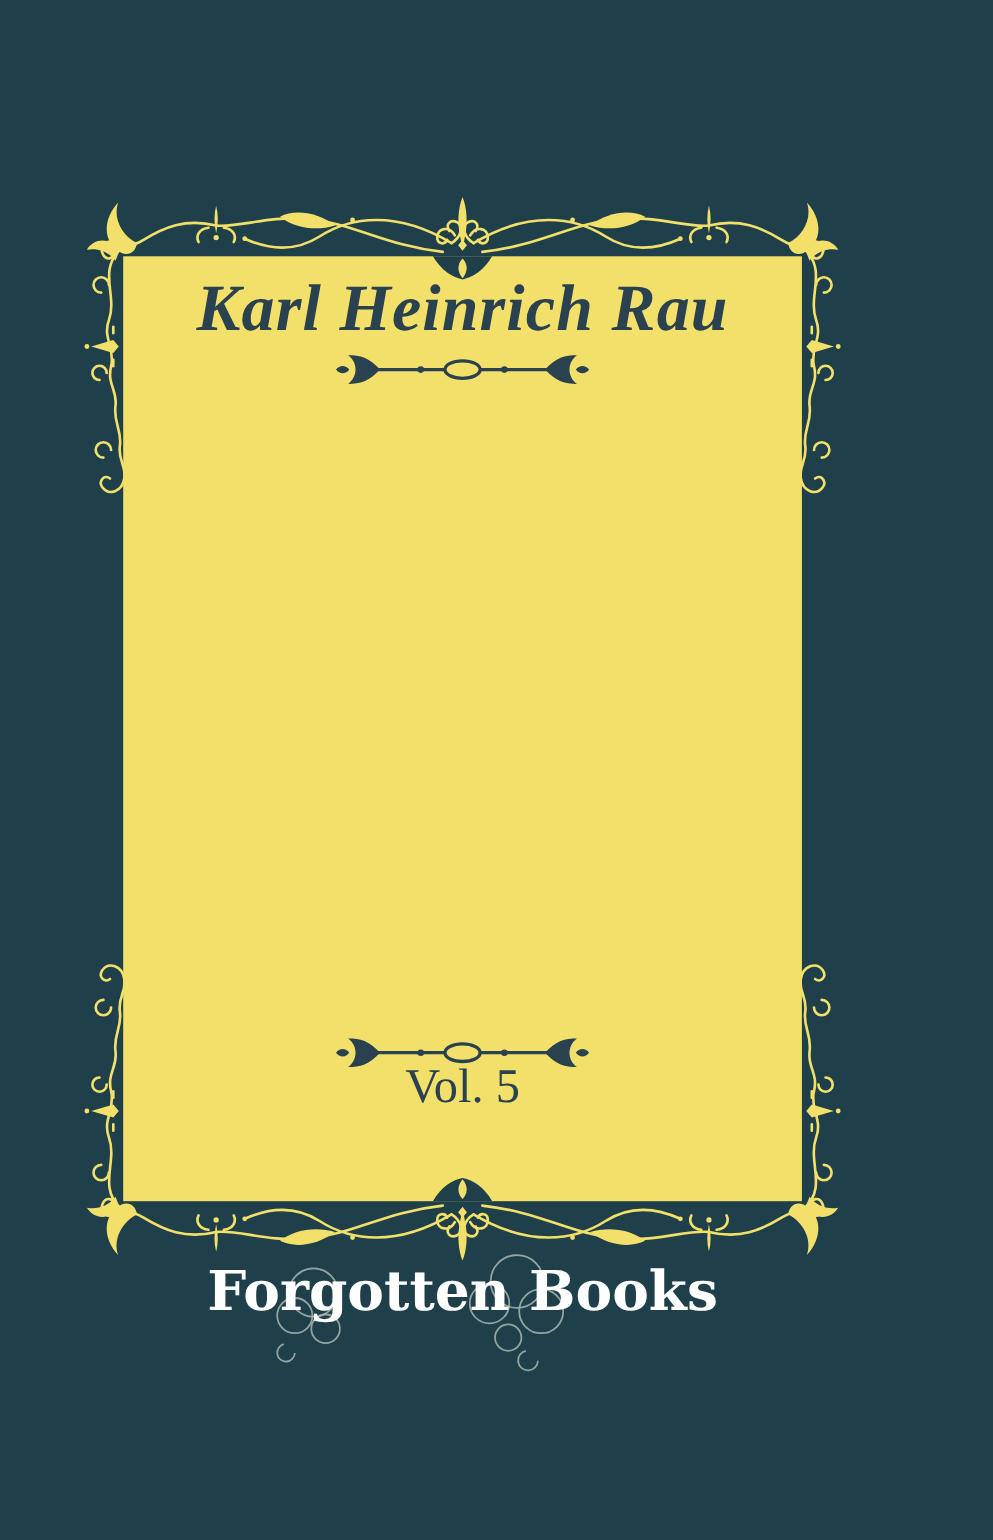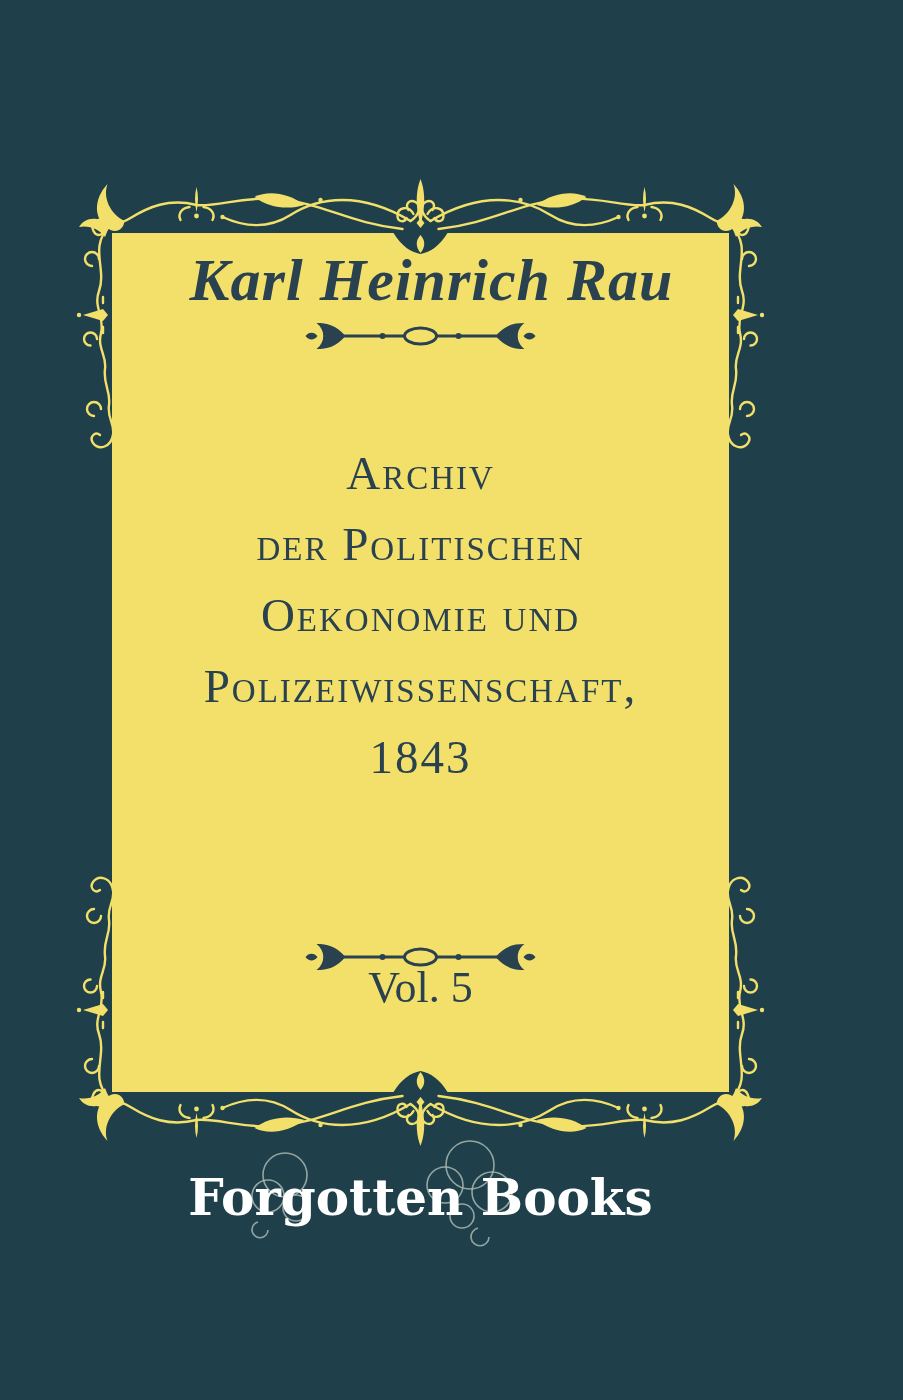--- a/index.html
+++ b/index.html
@@ -34,36 +34,35 @@
   .if{fill:var(--ink);stroke:none;}
   .pl{fill:var(--panel);stroke:var(--ink);stroke-width:3;}
   .fs{stroke:var(--logo-flourish);fill:none;stroke-width:1.6;opacity:.85;}
 
   .textzone{position:absolute;left:112px;width:617px;text-align:center;color:var(--ink);}
   .author{
     top:232px;height:96px;line-height:96px;
     font-family:"Liberation Serif", serif;
     font-style:italic;font-weight:700;font-size:60px;
     letter-spacing:1px;
-    margin-left:11px;
   }
   .title{
     top:438px;
     font-family:"Liberation Serif", serif;
     font-variant:small-caps;
     font-size:47px;letter-spacing:2px;
   }
   .title .tline{height:71px;line-height:71px;}
   .vol{
     top:962px;height:52px;line-height:52px;
     font-family:"Liberation Serif", serif;
     font-size:44px;
   }
   .logo{
-    top:1166px;height:64px;line-height:64px;
+    top:1142px;height:64px;line-height:64px;
     font-family:"DejaVu Serif", serif;
     font-weight:700;font-size:50px;
     color:var(--logo-text);
   }
 </style>
 </head>
 <body>
 
 <div class="cover">
 
@@ -133,25 +132,18 @@
       <circle class="fs" cx="470" cy="1165" r="24"></circle>
       <circle class="fs" cx="445" cy="1185" r="18"></circle>
       <circle class="fs" cx="492" cy="1192" r="20"></circle>
       <circle class="fs" cx="462" cy="1216" r="12"></circle>
       <path class="fs" d="M478,1228 a9,9 0 1,0 11,9"></path>
     </g>
   </svg>
 
   <div class="textzone author">Karl Heinrich Rau</div>
 
-  <div class="textzone title">
-    <div class="tline">Archiv</div>
-    <div class="tline">der Politischen</div>
-    <div class="tline">Oekonomie und</div>
-    <div class="tline">Polizeiwissenschaft,</div>
-    <div class="tline">1843</div>
-  </div>
 
   <div class="textzone vol">Vol. 5</div>
 
   <div class="textzone logo">Forgotten Books</div>
 
 </div>
 
 </body></html>

